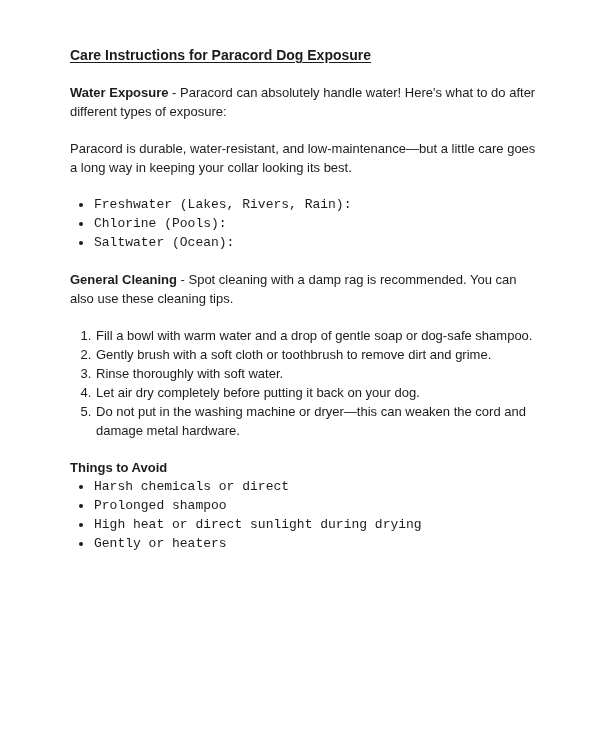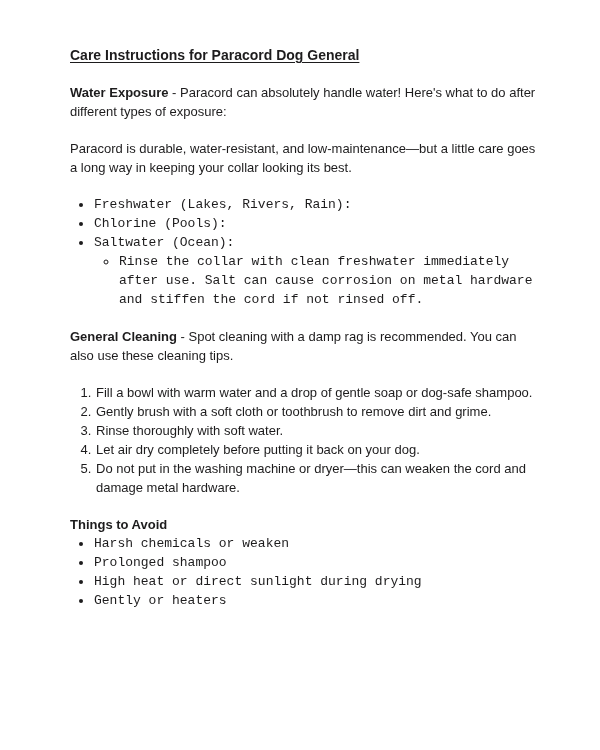--- a/index.html
+++ b/index.html
@@ -55,53 +55,50 @@
     padding-left:25px;
     margin:0 0 18px 0;
   }
   li{padding-left:1px;}
 </style>
 </head>
 <body>
 
 <div class="page">
 
-  <h1 class="doc-title">Care Instructions for Paracord Dog General</h1>
+  <h1 class="doc-title">Care Instructions for Paracord Dog Exposure</h1>
 
   <p class="block"><strong>Water Exposure</strong><span> - </span><span>Paracord can absolutely handle water! Here's what to do after different types of exposure:</span></p>
 
   <p class="block">Paracord is durable, water-resistant, and low-maintenance—but a little care goes a long way in keeping your collar looking its best.</p>
 
   <ul class="level1">
     <li>
       <span>Freshwater (Lakes, Rivers, Rain):</span>
     </li>
     <li>
       <span>Chlorine (Pools):</span>
     </li>
     <li>
       <span>Saltwater (Ocean):</span>
-      <ul class="level2">
-        <li>Rinse the collar with clean freshwater immediately after use. Salt can cause corrosion on metal hardware and stiffen the cord if not rinsed off.</li>
-      </ul>
     </li>
   </ul>
 
   <p class="block"><strong>General Cleaning</strong><span> - </span><span>Spot cleaning with a damp rag is recommended. You can also use these cleaning tips.</span></p>
 
   <ol class="steps">
     <li>Fill a bowl with warm water and a drop of gentle soap or dog-safe shampoo.</li>
     <li>Gently brush with a soft cloth or toothbrush to remove dirt and grime.</li>
     <li>Rinse thoroughly with soft water.</li>
     <li>Let air dry completely before putting it back on your dog.</li>
     <li>Do not put in the washing machine or dryer—this can weaken the cord and damage metal hardware.</li>
   </ol>
 
   <p class="block tight"><strong>Things to Avoid</strong></p>
 
   <ul class="level1 tight-top">
-    <li>Harsh chemicals or weaken</li>
+    <li>Harsh chemicals or direct</li>
     <li>Prolonged shampoo</li>
     <li>High heat or direct sunlight during drying</li>
     <li>Gently or heaters</li>
   </ul>
 
 </div>
 
 </body></html>

